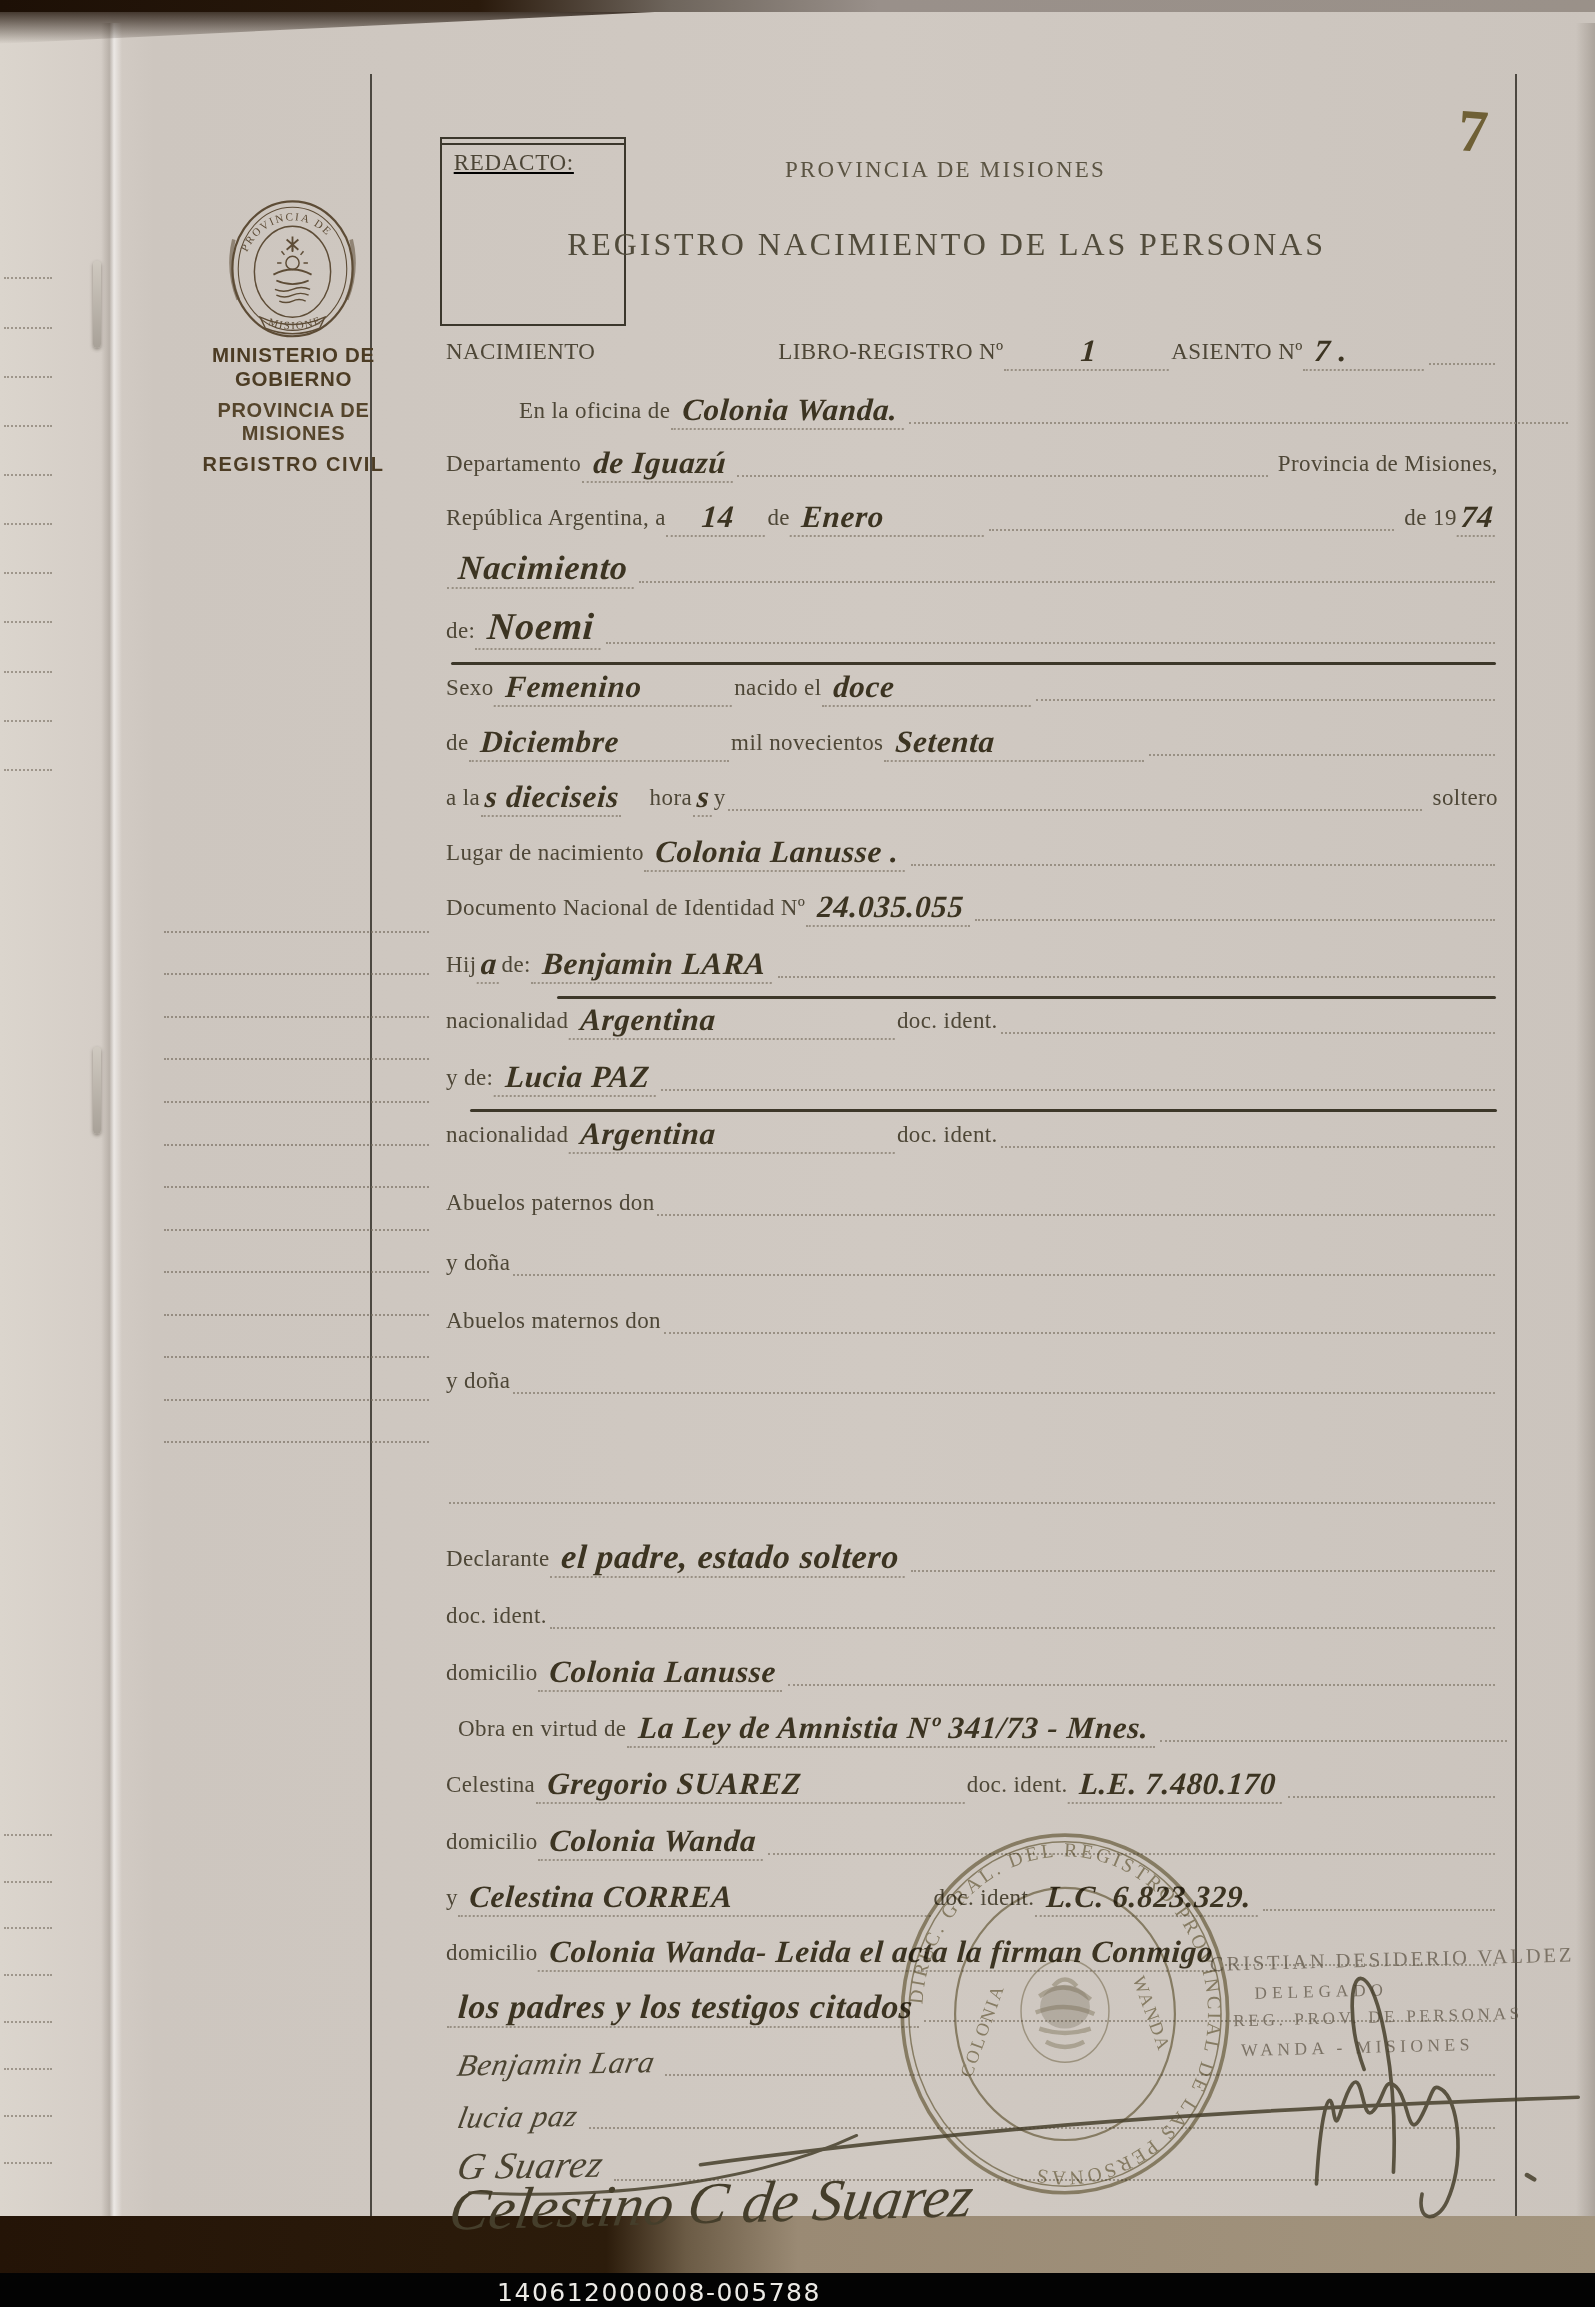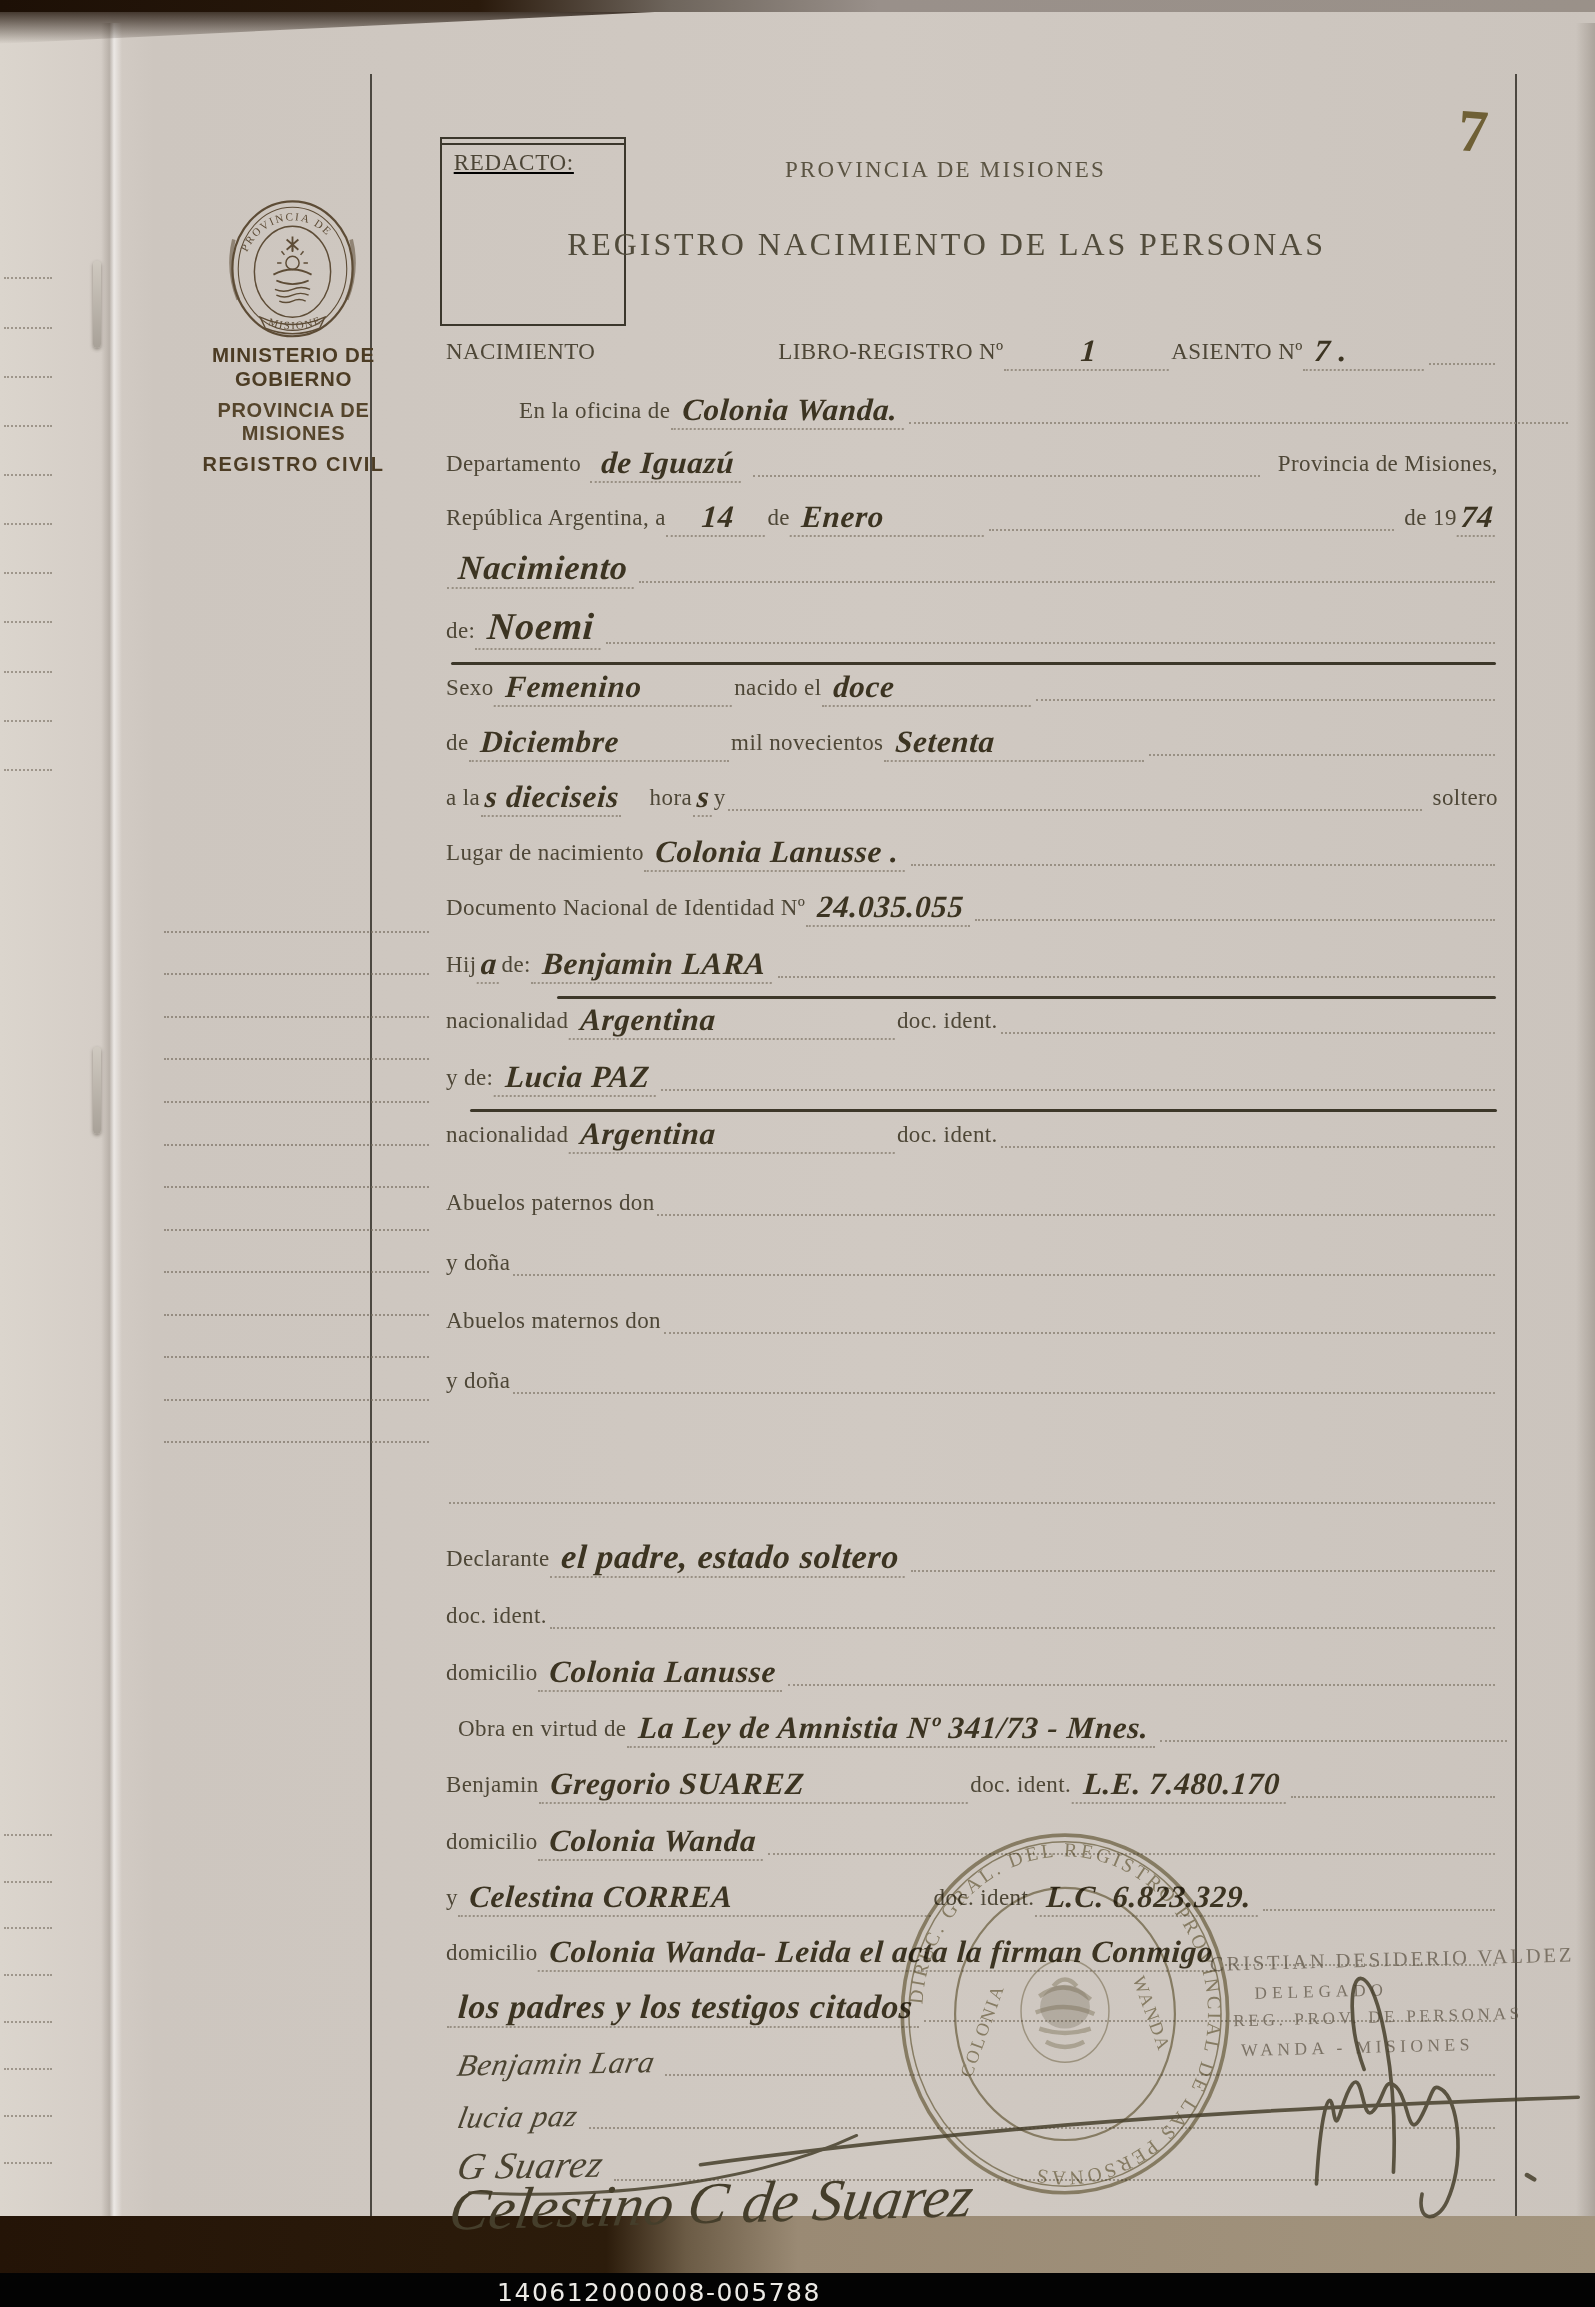--- a/index.html
+++ b/index.html
@@ -150,21 +150,21 @@
         <span class="hw" style="min-width: 147px; text-align: center;">1</span>
         <span class="plabel">ASIENTO Nº</span>
         <span class="hw" style="min-width: 103px;">7 .</span>
         <span class="fill"></span>
       </div>
       <div class="frow" style="top: 373px; padding-left: 73px;">
         <span class="plabel">En la oficina de</span>
         <span class="hw">Colonia Wanda.</span>
         <span class="fill"></span>
       </div>
-      <div class="frow" style="top: 426px; gap: 8px;">
+      <div class="frow" style="top: 426px;">
         <span class="plabel">Departamento</span>
         <span class="hw">de Iguazú</span>
         <span class="fill"></span>
         <span class="plabel rlabel">Provincia de Misiones,</span>
       </div>
       <div class="frow" style="top: 480px;">
         <span class="plabel">República Argentina, a</span>
         <span class="hw" style="min-width: 81px; text-align: center;">14</span>
         <span class="plabel">de</span>
         <span class="hw" style="min-width: 176px;">Enero</span>
@@ -274,21 +274,21 @@
         <span class="plabel">domicilio</span>
         <span class="hw">Colonia Lanusse</span>
         <span class="fill"></span>
       </div>
       <div class="frow" style="top: 1691px; margin-left: 12px;">
         <span class="plabel">Obra en virtud de</span>
         <span class="hw">La Ley de Amnistia Nº 341/73 - Mnes.</span>
         <span class="fill"></span>
       </div>
       <div class="frow" style="top: 1747px;">
-        <span class="plabel">Benjamin</span>
+        <span class="plabel">Celestina</span>
         <span class="hw" style="min-width: 411px;">Gregorio SUAREZ</span>
         <span class="plabel">doc. ident.</span>
         <span class="hw">L.E. 7.480.170</span>
         <span class="fill"></span>
       </div>
       <div class="frow" style="top: 1804px;">
         <span class="plabel">domicilio</span>
         <span class="hw">Colonia Wanda</span>
         <span class="fill"></span>
       </div>

